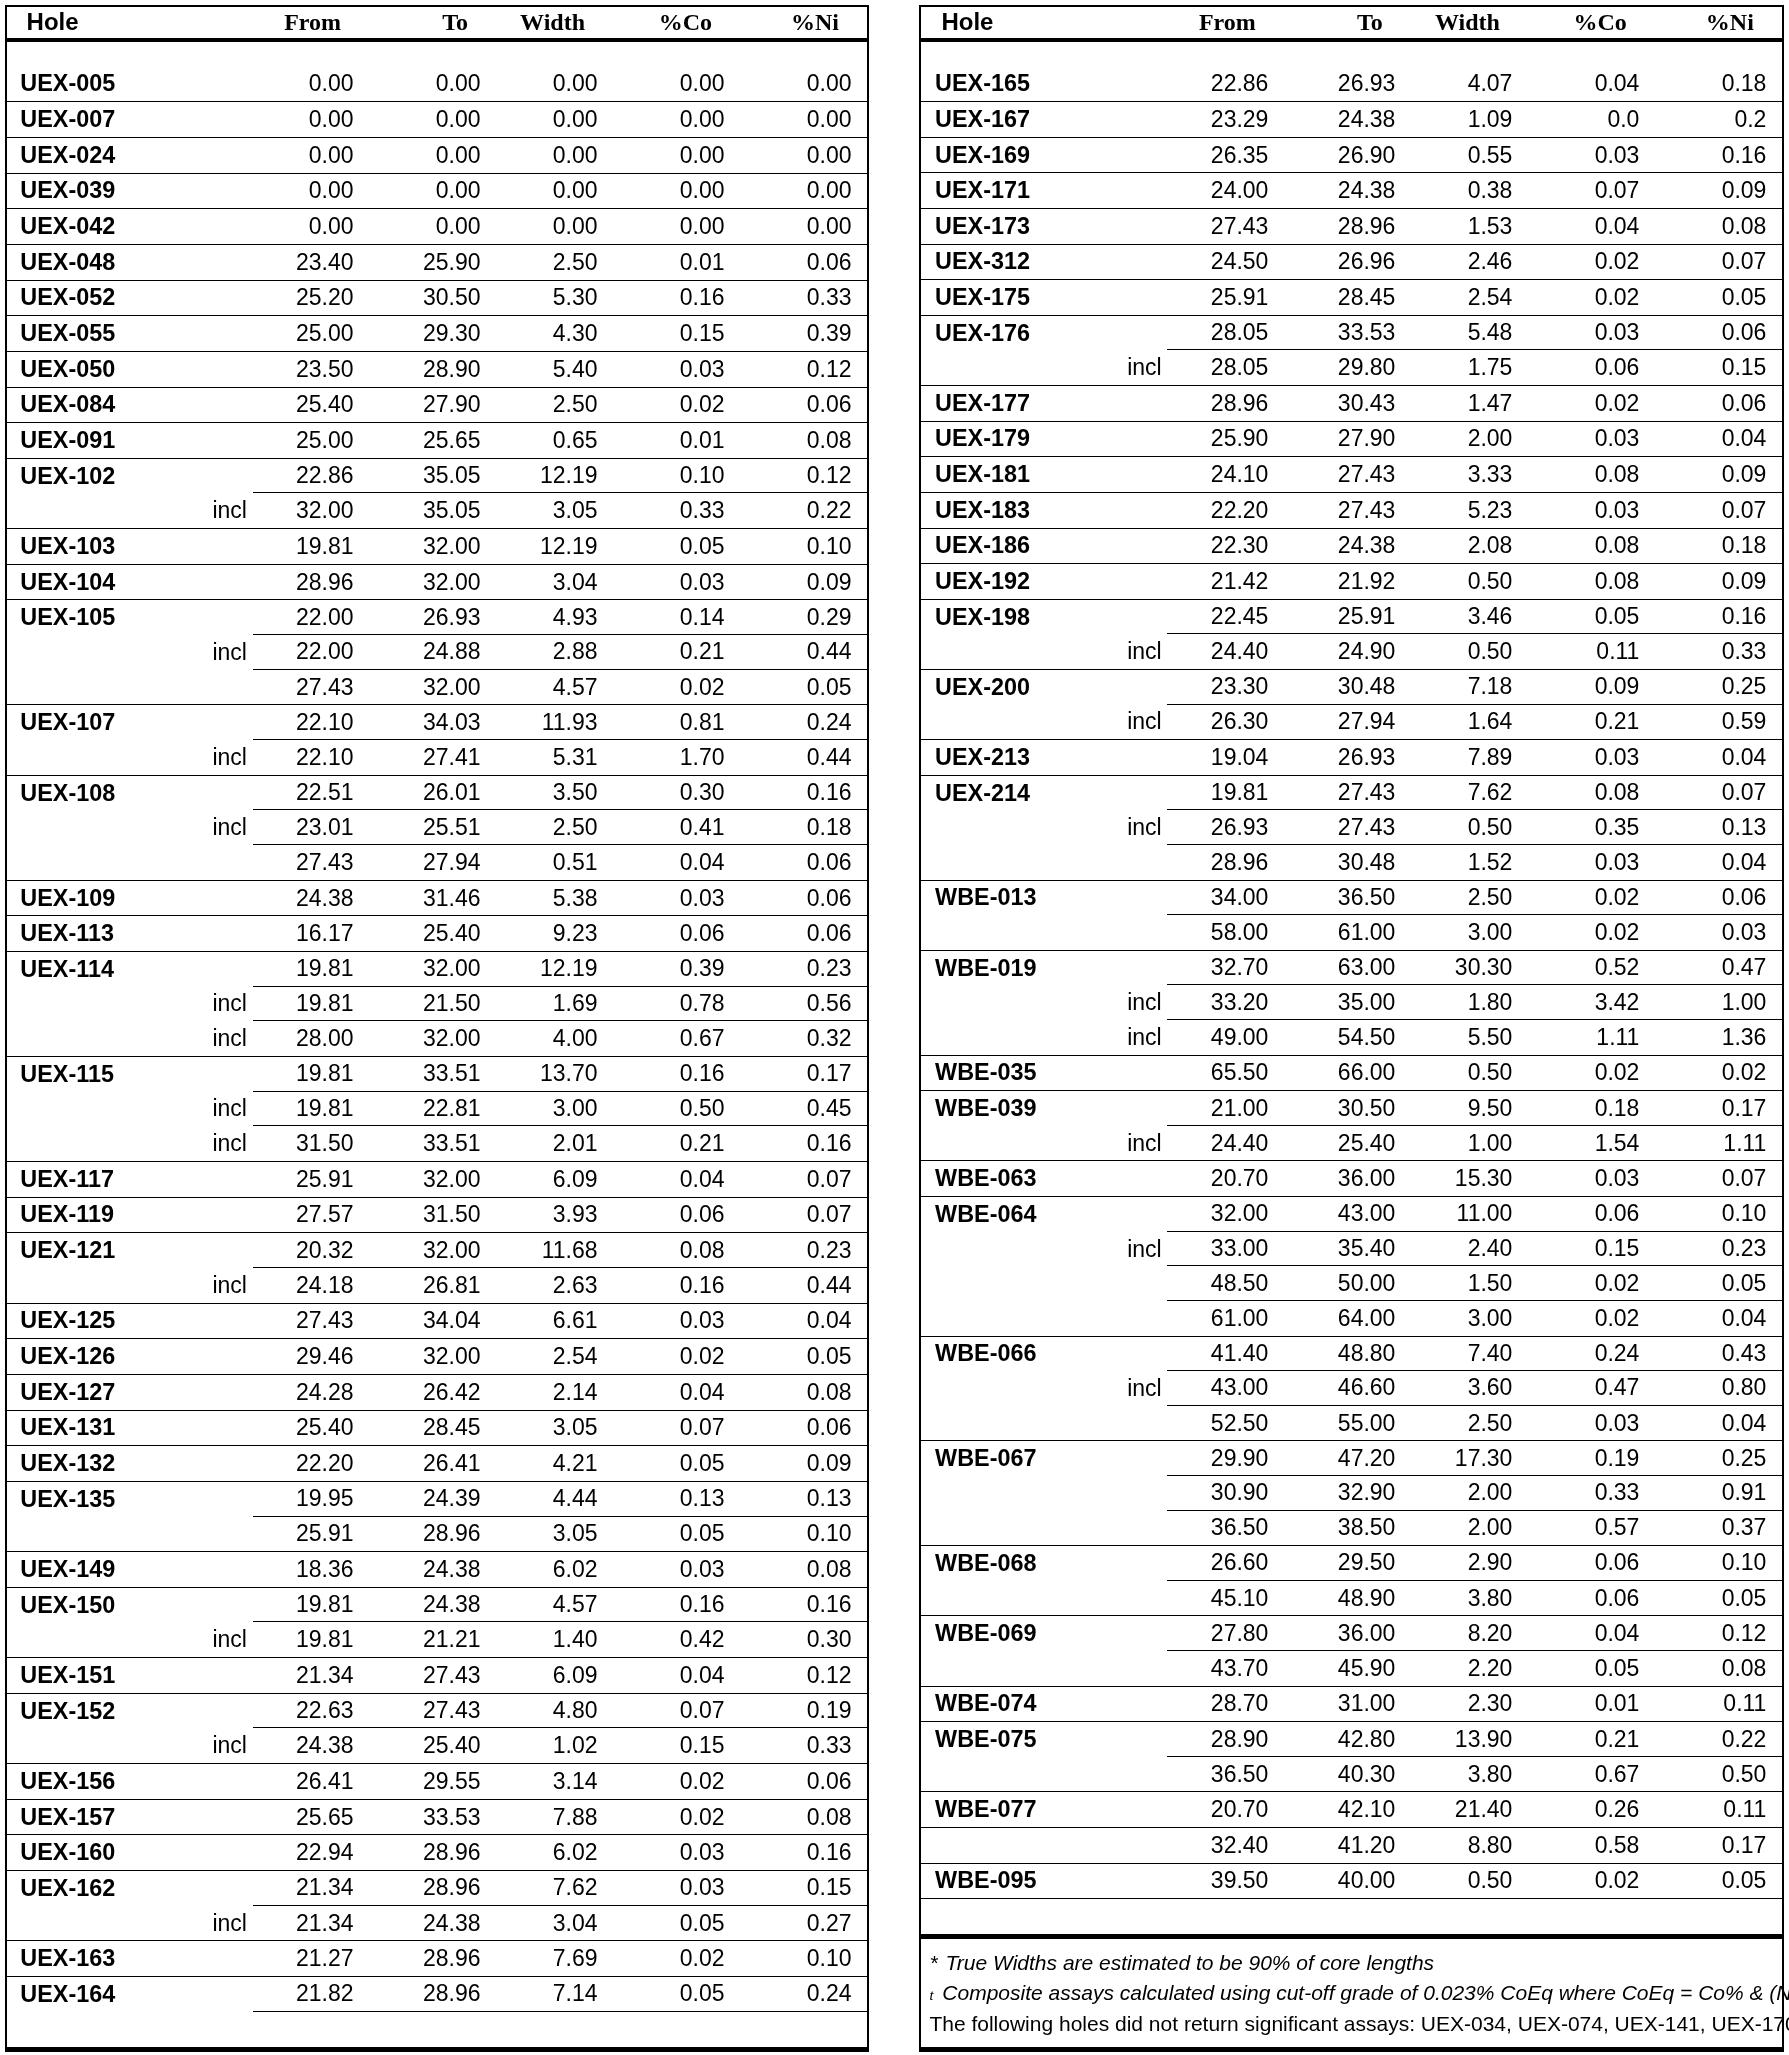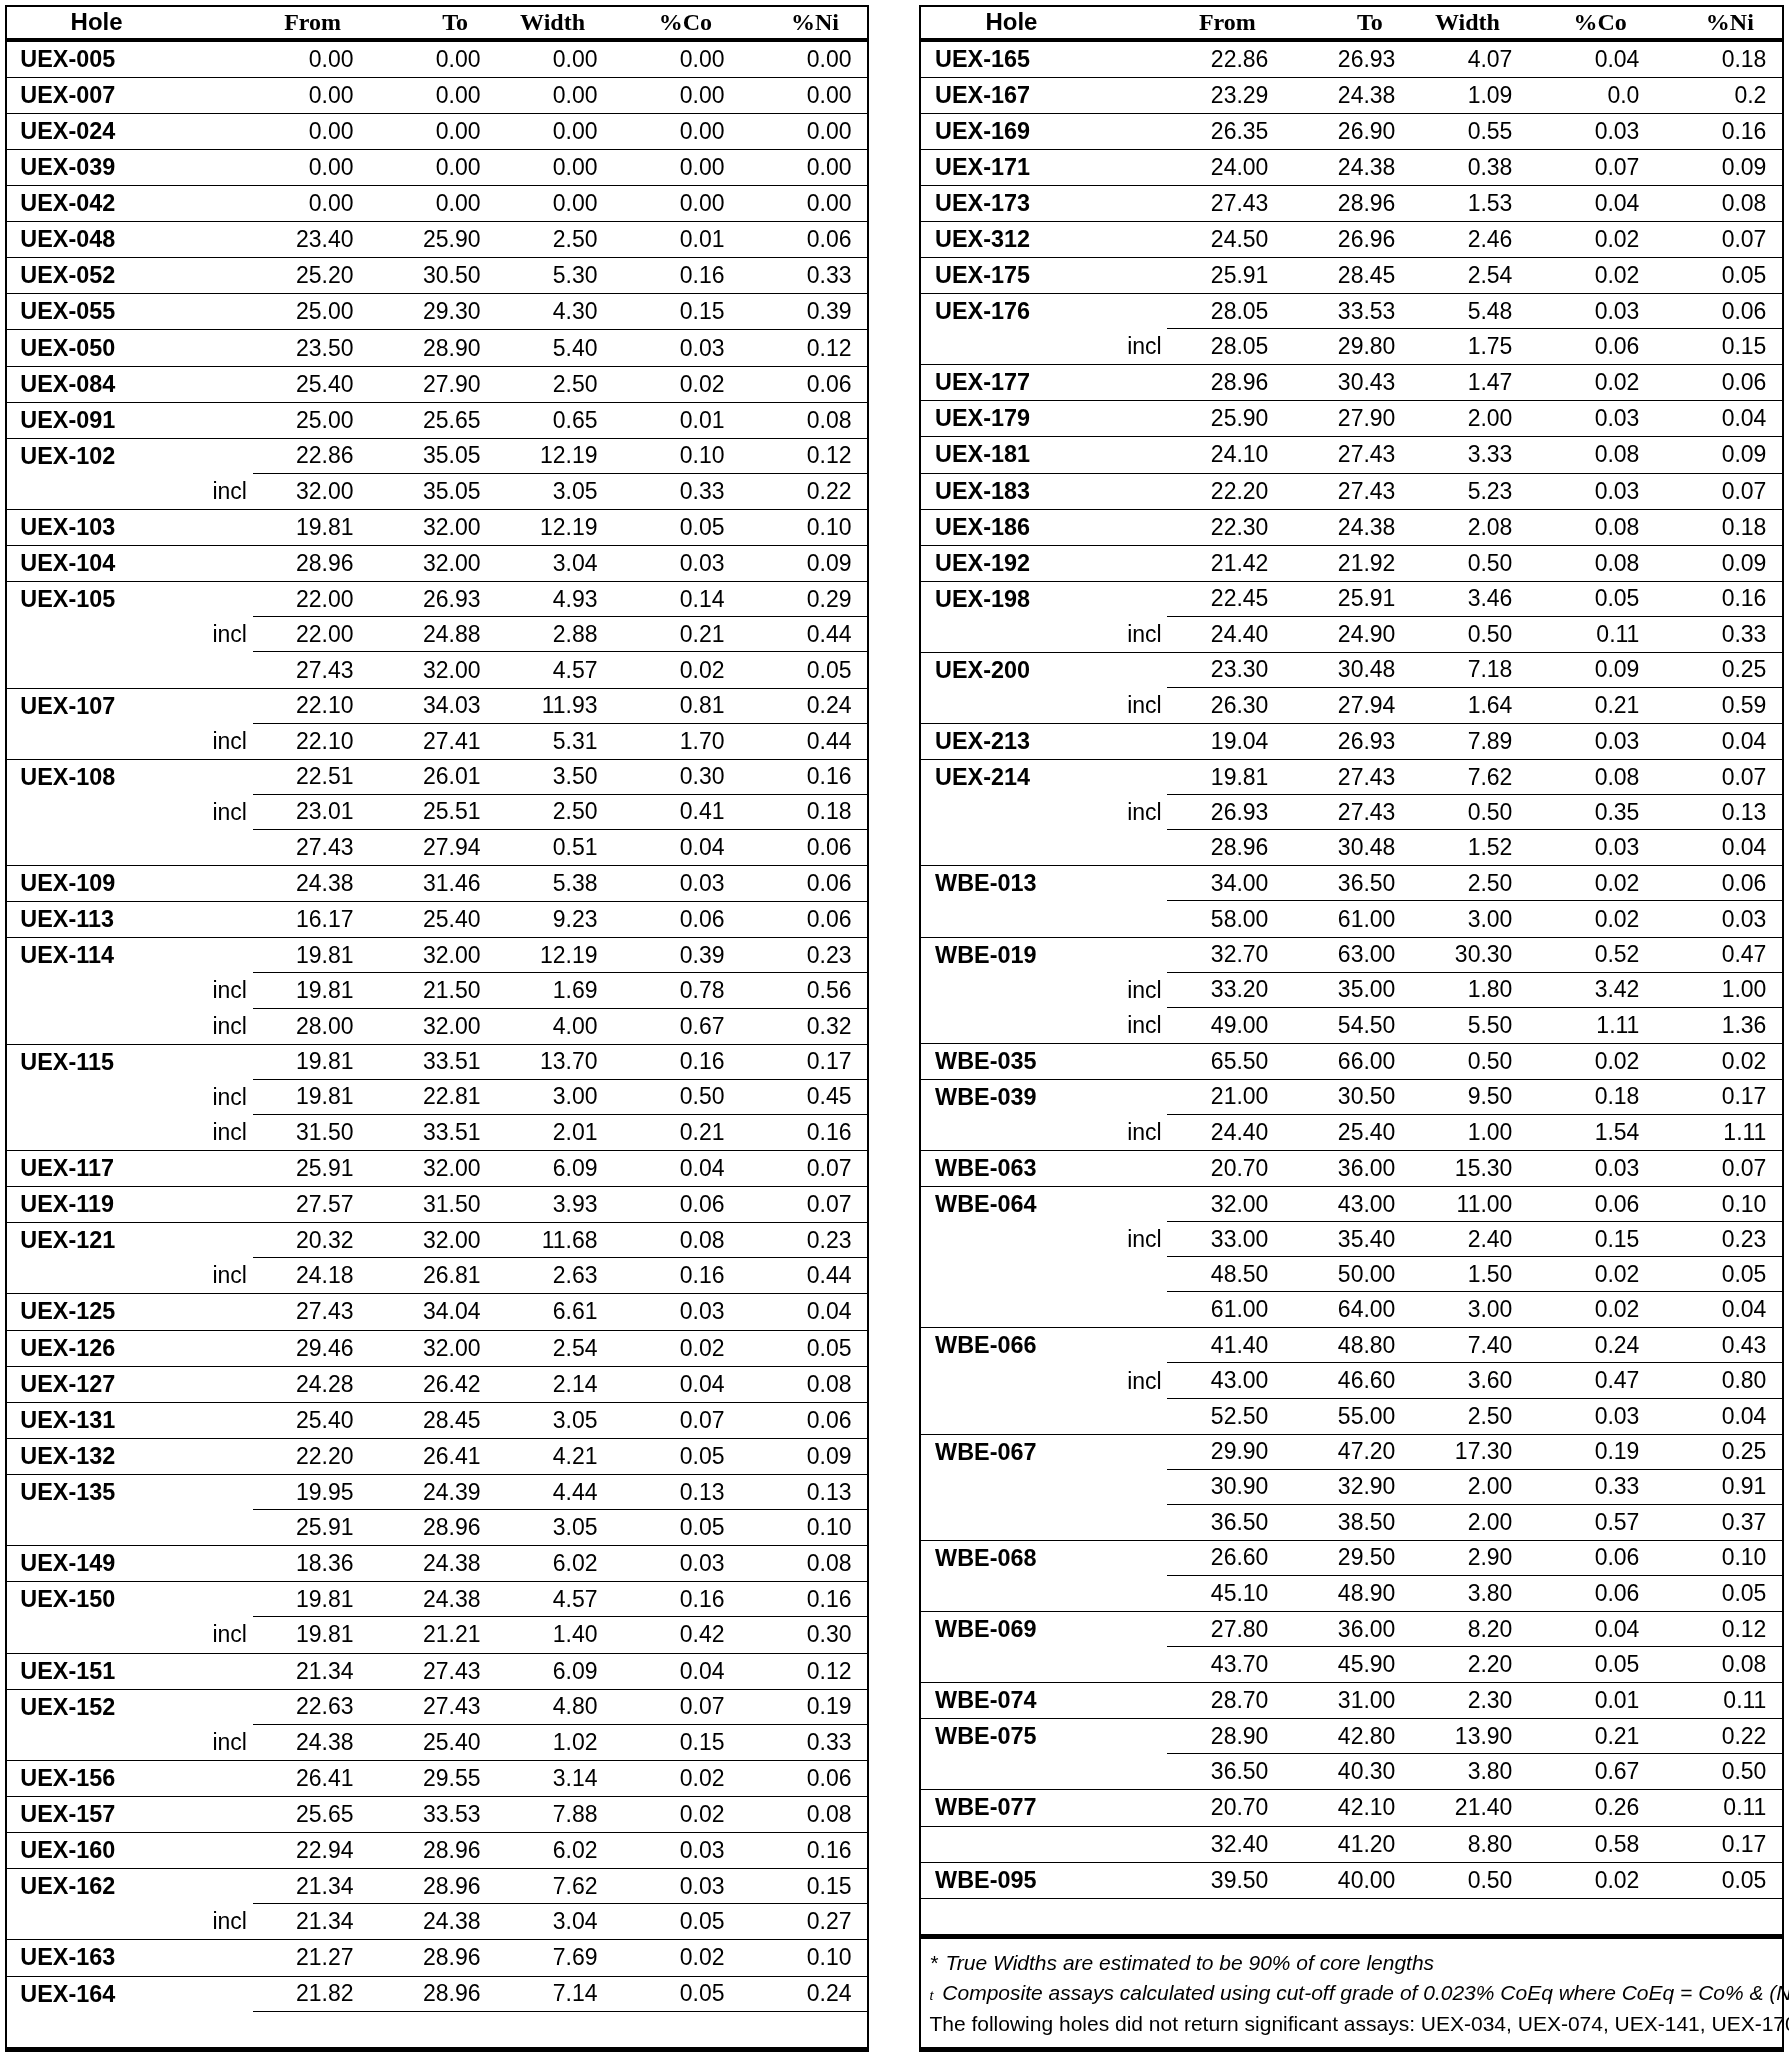--- a/index.html
+++ b/index.html
@@ -5,38 +5,38 @@
   * { box-sizing: border-box; }
   html, body { margin:0; padding:0; background:#ffffff; }
   body { width:1789px; height:2056px; font-family:"Liberation Sans", sans-serif; color:#000; }
   .page { width:1789px; height:2056px; padding:4.6px; display:flex; gap:50px; }
   .tbl {
     width:865px; height:2047px;
     border:2.9px solid #000; border-bottom-width:5.1px;
     display:flex; flex-direction:column; background:#fff;
   }
   .thead { flex:0 0 35px; border-bottom:4px solid #000; display:flex; }
-  .tbody { flex:1; display:flex; flex-direction:column; min-height:0; }
+  .tbody { flex:1; display:flex; flex-direction:column; min-height:0;margin-top:25px; }
   .row { flex:1; display:flex; min-height:0; }
   .sep-full { border-bottom:1.7px solid #000; }
   .sep-none { border-bottom:none;flex-direction:column; }
   .sep-partial .rright { border-bottom:1.7px solid #000; }
   .rleft { flex:0 0 246px; display:flex; }
   .rright { flex:1; display:flex; padding-right:10.3px; }
   .cell { display:flex; align-items:center; overflow:hidden; }
   .hole { flex:1; padding-left:13.7px; font-weight:700; font-size:23.4px; }
   .incl { flex:0 0 86px; justify-content:flex-end; padding-right:5.7px; font-size:23px; }
   .num { justify-content:flex-end; font-size:23px; }
   .c-from  { flex:0 0 101px; }
   .c-to    { flex:0 0 127px; }
   .c-width { flex:0 0 117px; }
   .c-co    { flex:0 0 127px; }
   .c-ni    { flex:0 0 127px; }
   .thead .cell { font-weight:700; font-size:24px; }
-  .thead .hole { padding-left:54px;margin-left:10px; }
+  .thead .hole { padding-left:20px; }
   .thead .num  { padding-right:12.6px;font-family:Liberation Serif, serif; }
   .footsep { flex:0 0 5.1px; background:#000; }
   .footnotes { flex:0 0 108px; display:flex; flex-direction:column; justify-content:space-evenly; padding:5.7px 5.7px 4.6px 8px; font-size:21px; }
   .fnline { display:flex; align-items:baseline; white-space:nowrap; }
   .fn-italic { font-style:italic; }
   .fnmark { margin-right:8px; }
   sup.fnmark { font-size:13.7px; margin-right:9.1px; }
 </style>
 </head>
 <body>

